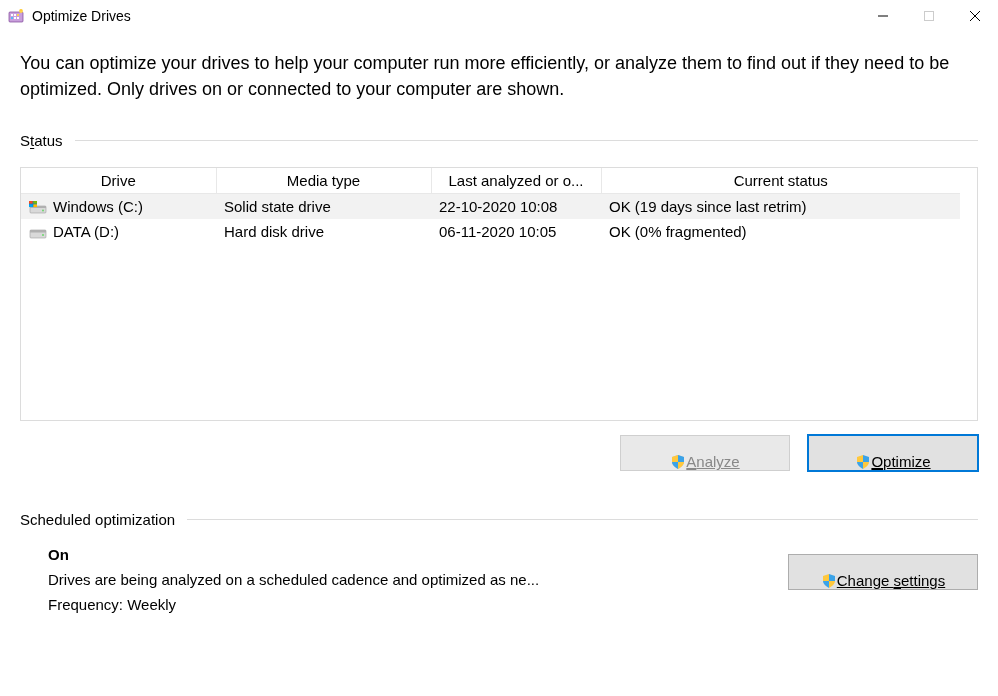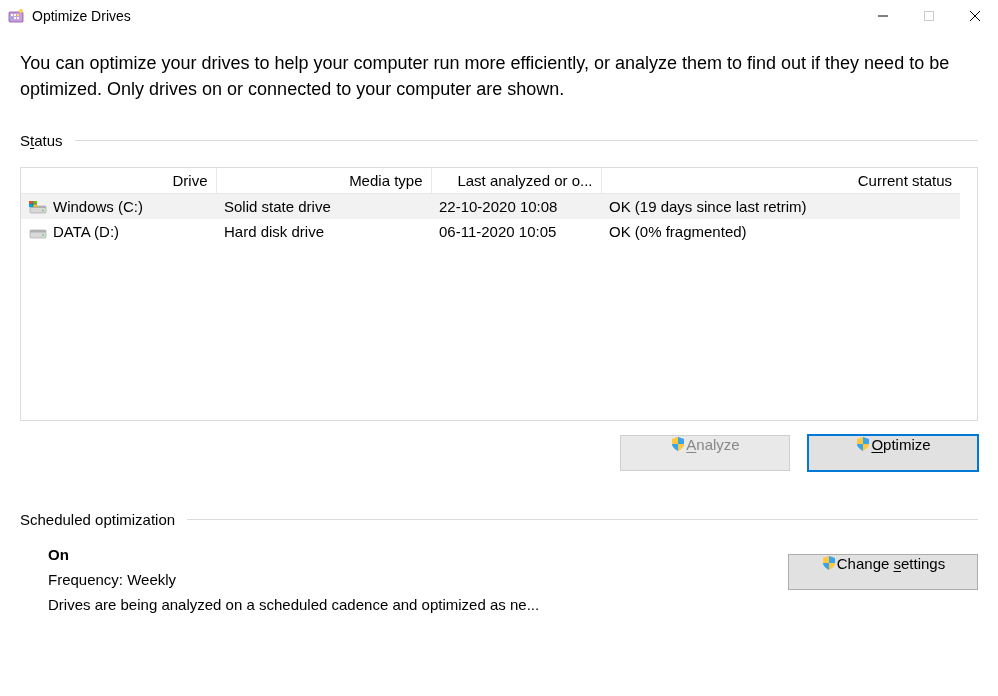--- a/index.html
+++ b/index.html
@@ -74,21 +74,21 @@
     right: 0; top: 0; bottom: 0;
     width: 17px;
     background: #fff;
   }
   table {
     width: calc(100% - 17px);
     border-collapse: collapse;
     font-size: 15px;
   }
   thead th {
-    text-align: right;
+    text-align: center;
     font-weight: 400;
     padding: 4px 8px 4px 8px;
     border-right: 1px solid #e8e8e8;
     border-bottom: 1px solid #e8e8e8;
     background: #fff;
     white-space: nowrap;
     overflow: hidden;
     text-overflow: ellipsis;
   }
   thead th:last-child { border-right: none; }
@@ -109,25 +109,26 @@
     justify-content: flex-end;
     gap: 18px;
     margin-bottom: 40px;
   }
   .btn {
     min-width: 170px;
     height: 36px;
     border: 1px solid #adadad;
     background: #e1e1e1;
     display: inline-flex;
-    align-items: flex-start;
+    align-items: flex-end;
     justify-content: center;
     font-size: 15px;
     padding: 0 14px;
     cursor: default;
+    text-decoration: underline;
   }
   .btn.disabled {
     color: #888;
     border-color: #cfcfcf;
     background: #e9e9e9;
   }
   .btn.focused {
     outline: 2px solid #0078d7;
     outline-offset: -1px;
     border-color: #0078d7;
@@ -294,22 +295,22 @@
   </div>
 
   <div class="section-header">
     <span class="label">Scheduled optimization</span>
     <span class="line"></span>
   </div>
 
   <div class="sched-body">
     <div class="sched-text">
       <div class="state">On</div>
+      <div class="line-item">Drives are being analyzed on a scheduled cadence and optimized as ne...</div>
       <div class="line-item">Frequency: Weekly</div>
-      <div class="line-item">Drives are being analyzed on a scheduled cadence and optimized as ne...</div>
     </div>
     <div class="sched-btn-col">
       <div class="btn" style="min-width:190px">
         <span class="shield-icon">
           <svg viewBox="0 0 16 16">
             <path d="M8 1 L14 3 V8 H8 Z" fill="#3ba3e8"></path>
             <path d="M8 1 L2 3 V8 H8 Z" fill="#ffc83d"></path>
             <path d="M8 8 H14 V8 C14 12 8 15 8 15 Z" fill="#ffc83d"></path>
             <path d="M8 8 H2 V8 C2 12 8 15 8 15 Z" fill="#3ba3e8"></path>
           </svg>

